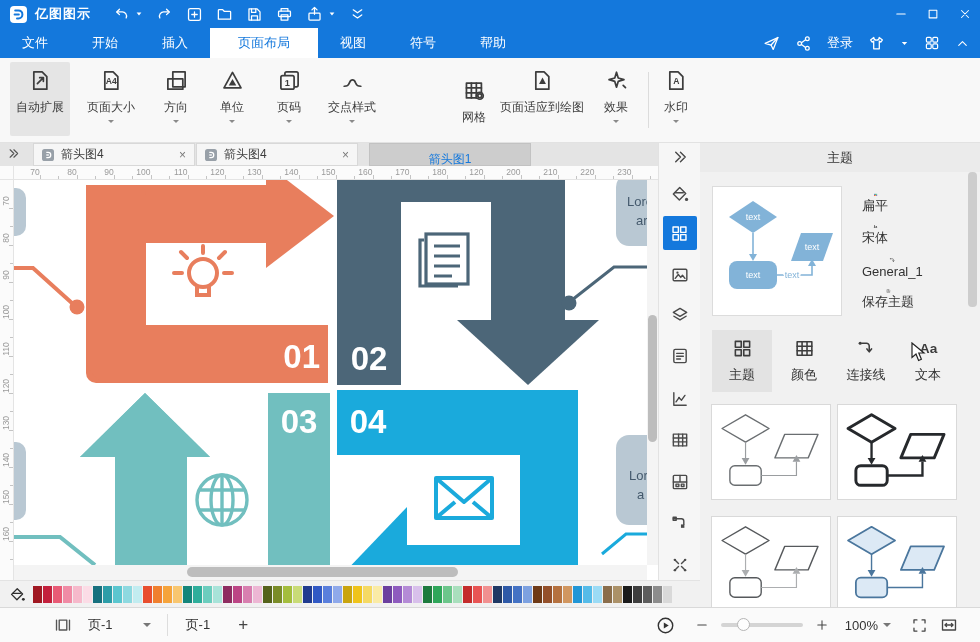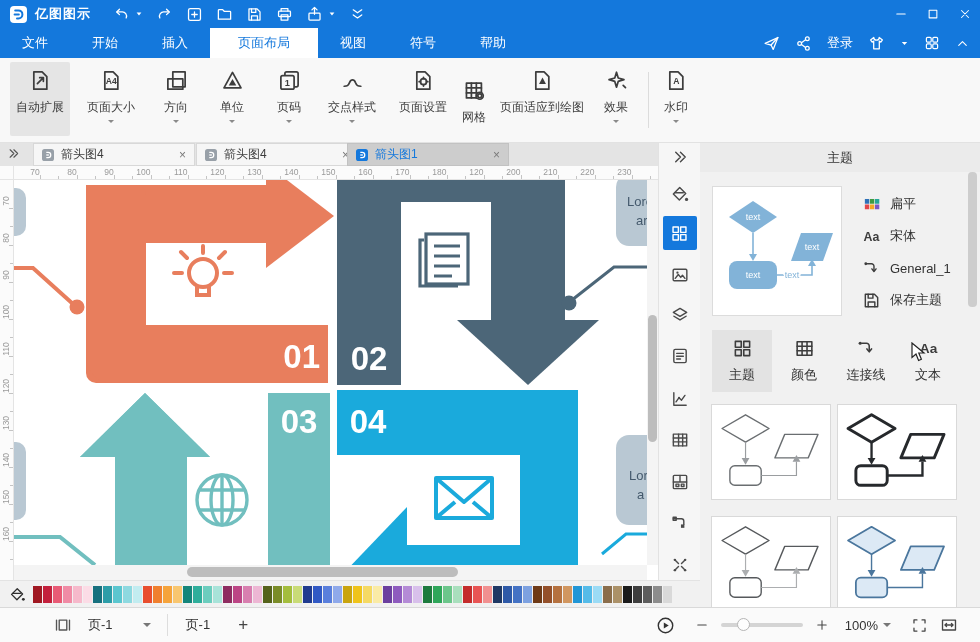--- a/index.html
+++ b/index.html
@@ -46,21 +46,21 @@
   #canvas-hscroll{position:absolute;left:14px;top:565px;width:633px;height:15px;background:#F4F4F4;}
   #canvas-hscroll .thumb{position:absolute;left:173px;top:2px;width:271px;height:10px;background:#BDBDBD;border-radius:5px;}
   
   #strip{position:absolute;left:658px;top:143px;width:42px;height:437px;background:#F6F6F6;border-left:1px solid #E2E2E2;box-sizing:border-box;}
   .sico{position:absolute;left:50%;transform:translate(-50%,-50%);color:#4A4A4A;display:flex;}
   .sico.active{background:#1478DC;color:#fff;width:34px;height:34px;align-items:center;justify-content:center;border-radius:2px;}
   
   #panel{position:absolute;left:700px;top:143px;width:280px;height:464px;background:#F1F1F1;overflow:hidden;}
   #panel-title{position:absolute;left:0;top:0;width:280px;height:29px;background:#EBEBEB;text-align:center;line-height:29px;font-size:13px;color:#333;}
   #preview-card{position:absolute;left:12px;top:43px;width:130px;height:130px;background:#fff;border:1px solid #DCDCDC;box-sizing:border-box;}
-  .opt-row{position:absolute;left:162px;height:22px;display:flex;align-items:center;gap:9px;font-size:13px;color:#333;}
+  .opt-row{position:absolute;left:162px;height:22px;display:flex;align-items:center;font-size:13px;color:#333;flex-direction:column;}
   .ptab{position:absolute;width:60px;height:62px;display:flex;flex-direction:column;align-items:center;justify-content:center;gap:7px;font-size:13px;color:#333;}
   .ptab.sel{background:#E3E3E3;}
   .thumbcard{position:absolute;width:120px;height:96px;background:#fff;border:1px solid #D9D9D9;box-sizing:border-box;}
   #panel-scroll{position:absolute;left:268px;top:29px;width:9px;height:135px;background:#CDCDCD;border-radius:4px;}
   
   #palette{position:absolute;left:0;top:580px;width:700px;height:27px;background:#F1F1F1;border-top:1px solid #E3E3E3;display:flex;align-items:center;box-sizing:border-box;}
   #palette .bucket{margin-left:9px;display:flex;color:#2E2E2E;}
   #swatches{display:flex;gap:1px;margin-left:7px;}
   .sw{width:9px;height:17px;}
   
@@ -255,28 +255,20 @@
         <div class="rlabel">页码</div>
         <div class="rcaret"></div>
       </div>
       <div class="rbtn" style="left: 320px; width: 64px;">
         <svg width="23" height="23" viewBox="0 0 20 20" fill="none" stroke="#3D3D3D" stroke-width="1.5" stroke-linecap="round" stroke-linejoin="round" style="color:#3D3D3D">
           <path d="M2.8 15c2.6 0 3.4-.4 4.6-3.2 1.3-3.1 4-3.1 5.2 0 1.2 2.8 2 3.2 4.6 3.2"></path>
         </svg>
         <div class="rlabel">交点样式</div>
         <div class="rcaret"></div>
       </div>
-      <div class="rbtn" style="left: 391px; width: 64px;">
-        <svg width="23" height="23" viewBox="0 0 20 20" fill="none" stroke="#3D3D3D" stroke-width="1.5" stroke-linecap="round" stroke-linejoin="round" style="color:#3D3D3D">
-          <path d="M4.2 2.5h7.2l4.1 4.1v10.9H4.2z"></path>
-          <circle cx="10" cy="11" r="2.6"></circle>
-          <path d="M10 7.2v1.2M10 13.6v1.2M6.2 11h1.2M12.6 11h1.2"></path>
-        </svg>
-        <div class="rlabel">页面设置</div>
-      </div>
       <div class="rbtn" style="left: 456px; width: 36px; justify-content: center;">
         <svg width="23" height="23" viewBox="0 0 20 20" fill="none" stroke="#3D3D3D" stroke-width="1.5" stroke-linecap="round" stroke-linejoin="round" style="color:#3D3D3D">
           <rect x="3" y="3.5" width="13" height="13"></rect>
           <path d="M3 7.8h13M3 12.1h13M7.3 3.5v13M11.6 3.5v13"></path>
           <circle cx="14.6" cy="14.6" r="3" fill="#F8F8F8"></circle>
           <circle cx="14.6" cy="14.6" r="1.7"></circle>
         </svg>
         <div class="rlabel">网格</div>
       </div>
       <div class="rbtn" style="left: 492px; width: 100px;">
@@ -321,21 +313,21 @@
       </div>
       <div class="dtab" style="left: 196px;">
         <svg width="12" height="12" viewBox="0 0 14 14">
           <rect width="14" height="14" rx="3" fill="#98A0A8"></rect>
           <path d="M5 4h2.2a3 3 0 0 1 0 6H5" fill="none" stroke="#fff" stroke-width="1.5"></path>
           <path d="M5 7h3" stroke="#fff" stroke-width="1.5"></path>
         </svg>
         <span>箭头图4</span>
         <span class="x">×</span>
       </div>
-      <div class="dtab active" style="left: 347px;">
+      <div class="dtab active" style="left: 369px; flex-direction: column;">
         <svg width="12" height="12" viewBox="0 0 14 14">
           <rect width="14" height="14" rx="3" fill="#1478DC"></rect>
           <path d="M5 4h2.2a3 3 0 0 1 0 6H5" fill="none" stroke="#fff" stroke-width="1.5"></path>
           <path d="M5 7h3" stroke="#fff" stroke-width="1.5"></path>
         </svg>
         <span>箭头图1</span>
         <span class="x">×</span>
       </div>
     </div>
 

